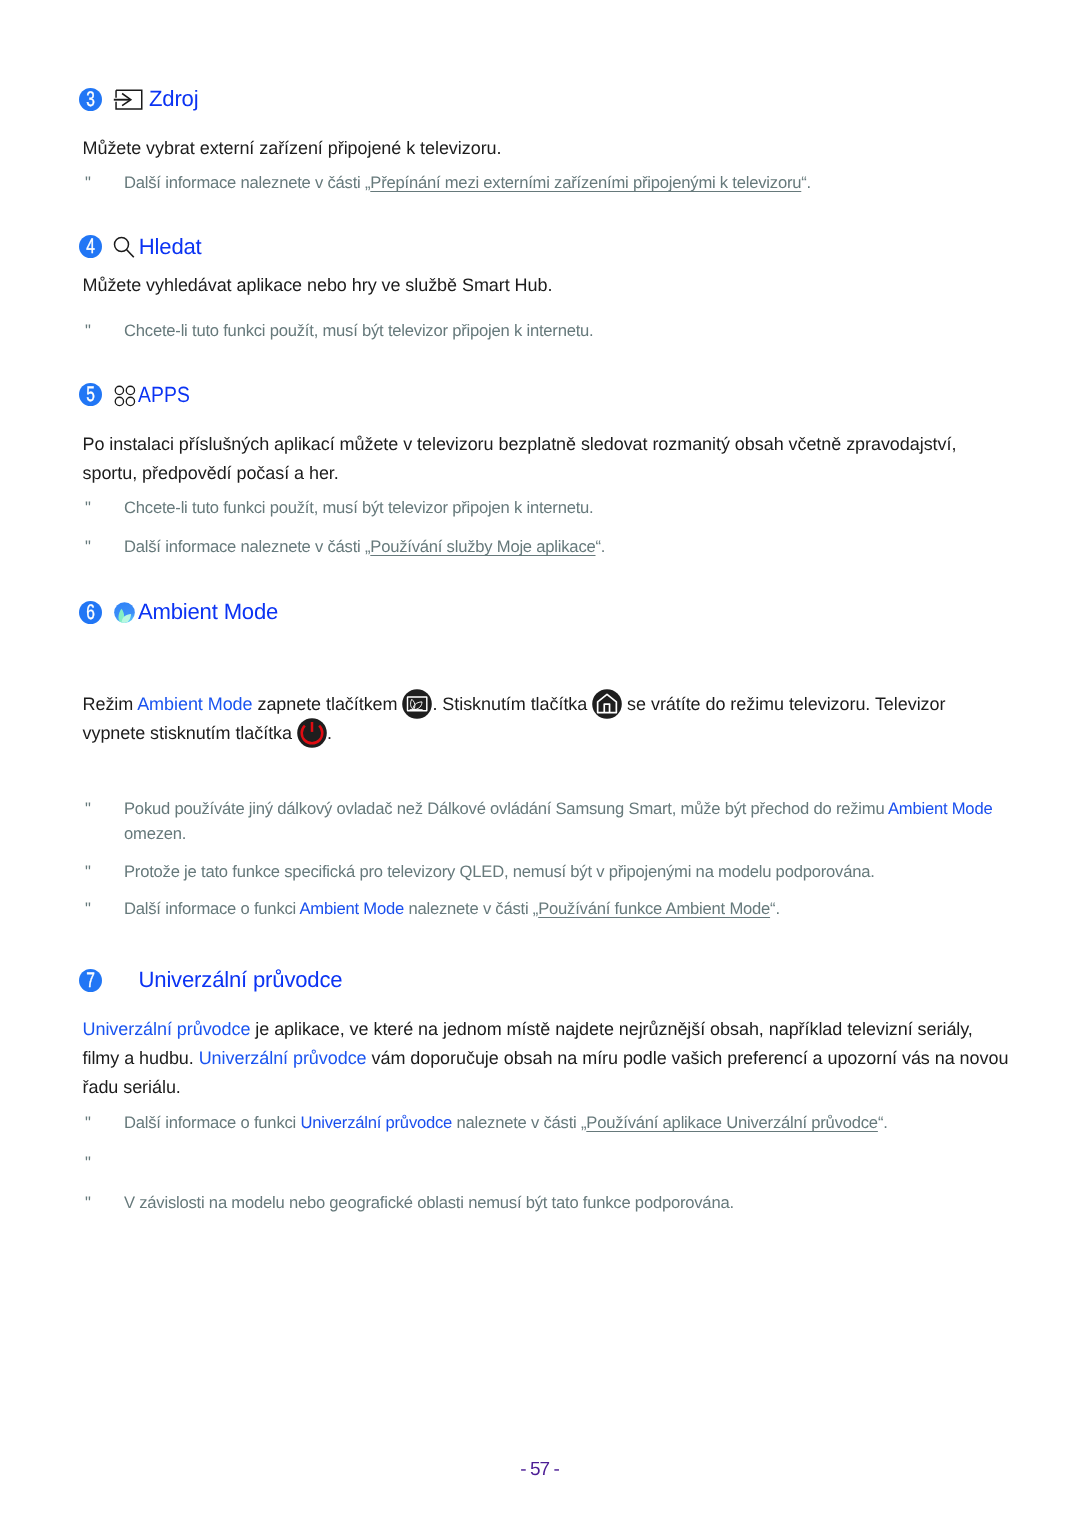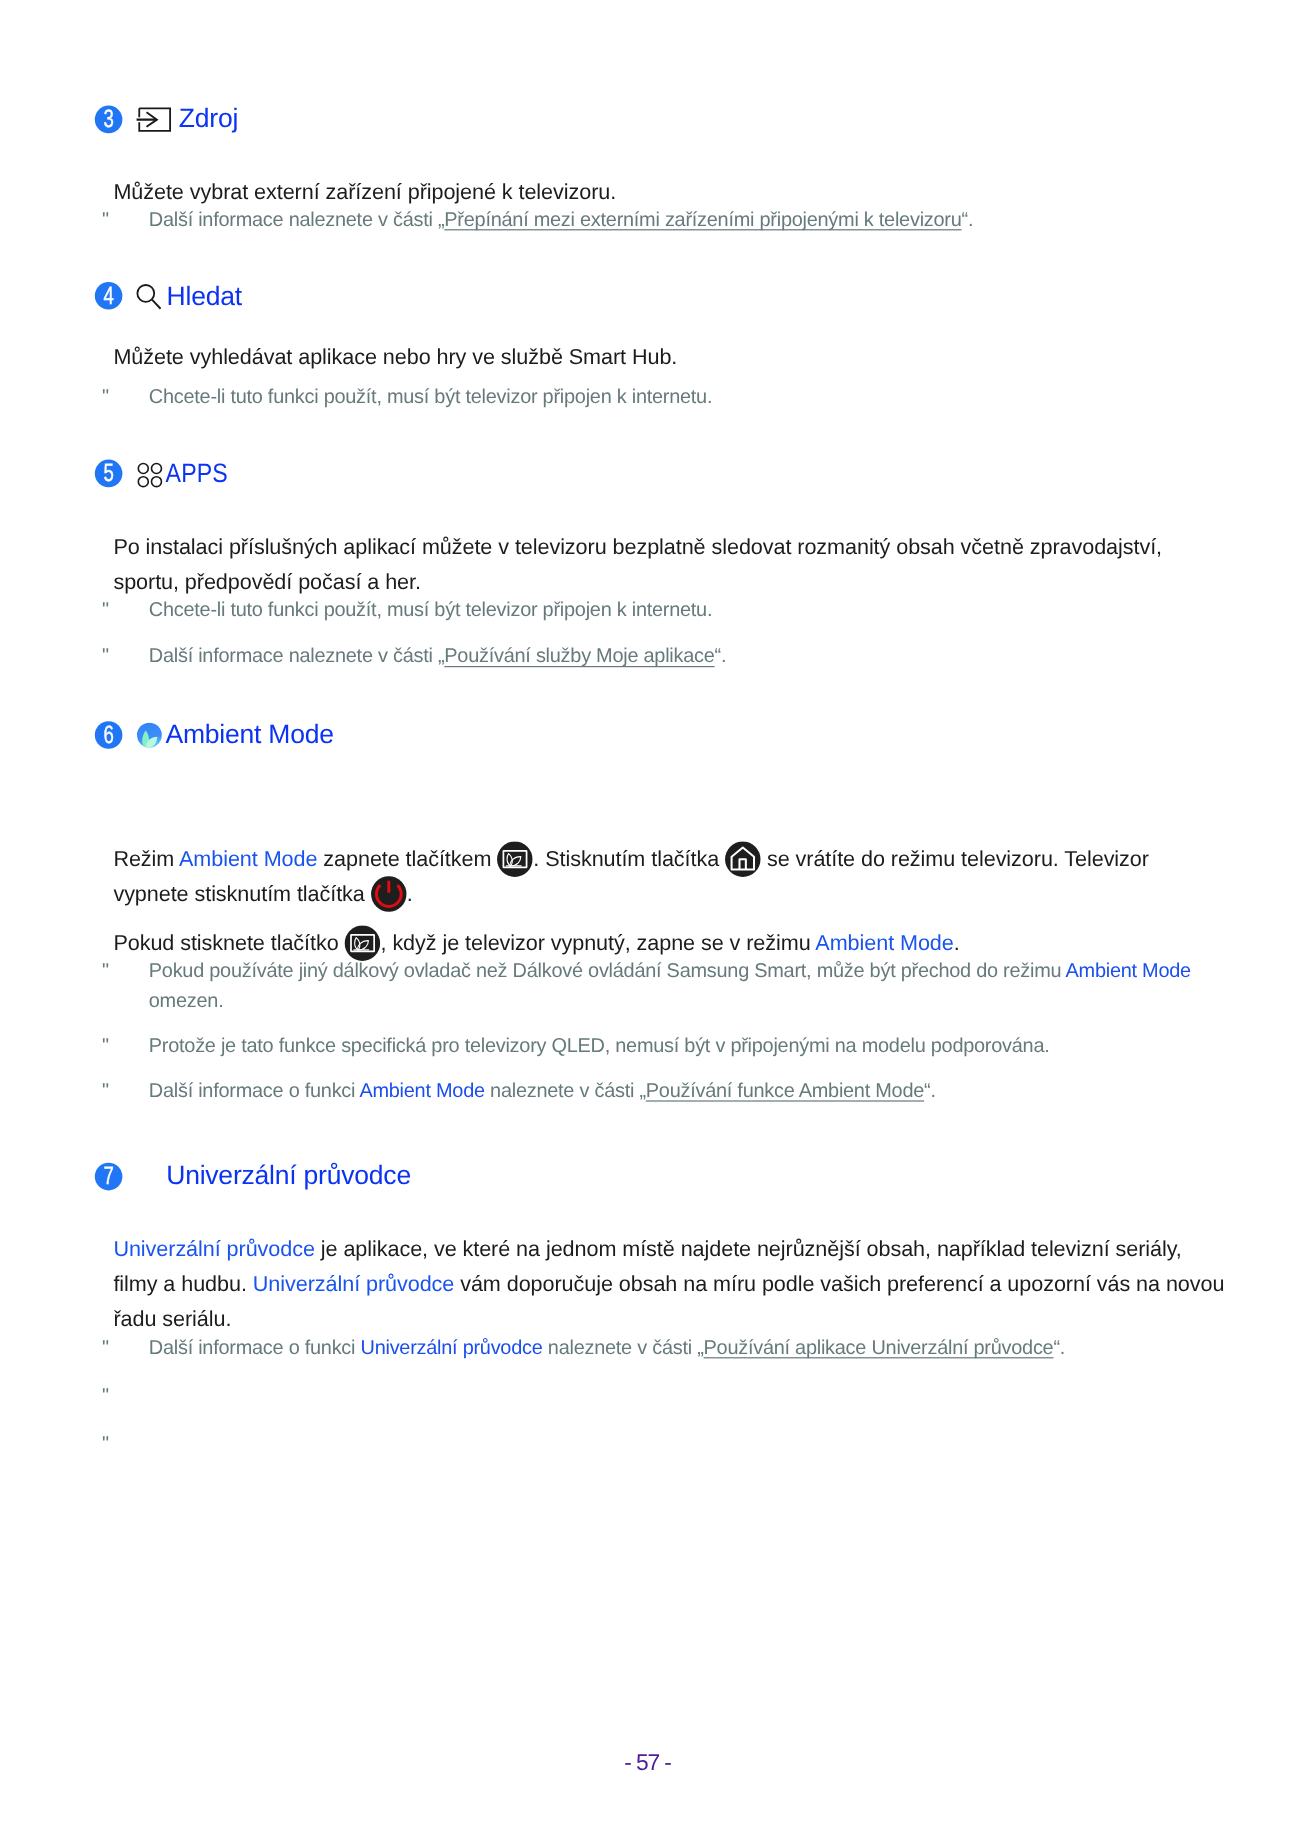--- a/index.html
+++ b/index.html
@@ -33,21 +33,21 @@
     position:absolute;top:0;
     color:#0b33f3;font-size:22.1px;line-height:22.1px;
     white-space:nowrap;letter-spacing:-0.18px;
   }
   .sec-title.caps{transform:scaleX(0.875);transform-origin:0 50%;letter-spacing:0.1px;}
 
   
   .para{
     position:absolute;left:78.5px;width:928px;
     font-size:18px;line-height:28.9px;color:#1c1c1c;
-    margin:16px;letter-spacing:-0.06px;
+    margin:4px;letter-spacing:-0.06px;
   }
   .note{
     position:absolute;left:78.5px;width:925px;
     font-size:16.6px;line-height:24.6px;color:#66797b;
     margin:0;padding-left:45.5px;box-sizing:border-box;
     letter-spacing:-0.21px;
   }
   .note .mark{
     position:absolute;left:6.5px;top:0;
     color:#66797b;font-size:16.6px;
@@ -157,29 +157,20 @@
  </svg></span><span>. Stisknutím tlačítka </span><span class="inline-icon"><svg width="30" height="30" viewBox="0 0 30 30" aria-hidden="true">
   <circle cx="15" cy="15" r="14.8" fill="#1e1e1e"></circle>
   <path d="M5.65 12.9 L15 5.3 L24.35 12.9 V23.6 H5.65 Z" fill="none" stroke="#ffffff" stroke-width="1.7" stroke-linejoin="round"></path>
   <path d="M12.25 23.6 V15.1 H17.55 V23.6" fill="none" stroke="#ffffff" stroke-width="1.7" stroke-linejoin="round"></path>
  </svg></span><span> se vrátíte do režimu televizoru. Televizor vypnete stisknutím tlačítka </span><span class="inline-icon"><svg width="30" height="30" viewBox="0 0 30 30" aria-hidden="true">
   <circle cx="15" cy="15" r="14.8" fill="#1e1e1e"></circle>
   <path d="M7.85 7.6 A10.3 10.3 0 1 0 22.15 7.6" fill="none" stroke="#e00c12" stroke-width="2.5" stroke-linecap="butt"></path>
   <path d="M15 4.0 V13.9" fill="none" stroke="#e00c12" stroke-width="2.5" stroke-linecap="butt"></path>
  </svg></span><span>.</span>
   </p>
-  <p class="para" style="top:756.00px">
-    <span>Pokud stisknete tlačítko </span><span class="inline-icon"><svg width="30" height="30" viewBox="0 0 30 30" aria-hidden="true">
-  <circle cx="15" cy="15" r="14.8" fill="#1e1e1e"></circle>
-  <rect x="5.5" y="8.0" width="19.3" height="13.8" rx="0.3" fill="none" stroke="#ffffff" stroke-width="1.45"></rect>
-  <path d="M9.8 10.3 C12.0 12.2 13.0 14.6 12.9 17.0 C12.85 18.6 12.3 19.7 11.4 20.6 C9.6 19.4 8.6 17.5 8.55 15.3 C8.5 13.3 8.9 11.5 9.8 10.3 Z" fill="none" stroke="#fff" stroke-width="0.95" stroke-linejoin="round"></path>
-  <path d="M20.0 12.9 C17.2 12.9 14.6 13.9 12.9 15.6 C11.6 16.9 10.9 18.9 10.8 20.6 C13.6 20.8 16.1 19.8 17.9 18.1 C19.3 16.7 19.9 14.8 20.0 12.9 Z" fill="none" stroke="#fff" stroke-width="0.95" stroke-linejoin="round"></path>
-  <path d="M7.6 20.6 H20.6" stroke="#fff" stroke-width="0.95" fill="none"></path>
- </svg></span><span>, když je televizor vypnutý, zapne se v režimu </span><span class="blue">Ambient Mode</span><span>.</span>
-  </p>
   <p class="note" style="top:797.00px"><span class="mark">"</span>
     <span>Pokud používáte jiný dálkový ovladač než Dálkové ovládání Samsung Smart, může být přechod do režimu </span><span class="blue">Ambient Mode</span><span> omezen.</span>
   </p>
   <p class="note" style="top:860.00px"><span class="mark">"</span>
     <span>Protože je tato funkce specifická pro televizory QLED, nemusí být v připojenými na modelu podporována.</span>
   </p>
   <p class="note" style="top:897.00px"><span class="mark">"</span>
     <span>Další informace o funkci </span><span class="blue">Ambient Mode</span><span> naleznete v části „</span><span class="link">Používání funkce Ambient Mode</span><span>“.</span>
   </p>
   <div class="sec-head" style="top:969.00px">
@@ -190,15 +181,16 @@
   </div>
   <p class="para" style="top:1011.00px">
     <span class="blue">Univerzální průvodce</span><span> je aplikace, ve které na jednom místě najdete nejrůznější obsah, například televizní seriály, filmy a hudbu. </span><span class="blue">Univerzální průvodce</span><span> vám doporučuje obsah na míru podle vašich preferencí a upozorní vás na novou řadu seriálu.</span>
   </p>
   <p class="note" style="top:1111.00px"><span class="mark">"</span>
     <span>Další informace o funkci </span><span class="blue">Univerzální průvodce</span><span> naleznete v části „</span><span class="link">Používání aplikace Univerzální průvodce</span><span>“.</span>
   </p>
   <p class="note" style="top:1151.00px"><span class="mark">"</span>
   </p>
   <p class="note" style="top:1191.00px"><span class="mark">"</span>
+    <span>V závislosti na modelu nebo geografické oblasti nemusí být tato funkce podporována.</span>
   </p>
   <div class="footer">- 57 -</div>
 </div>
 
 </body></html>

